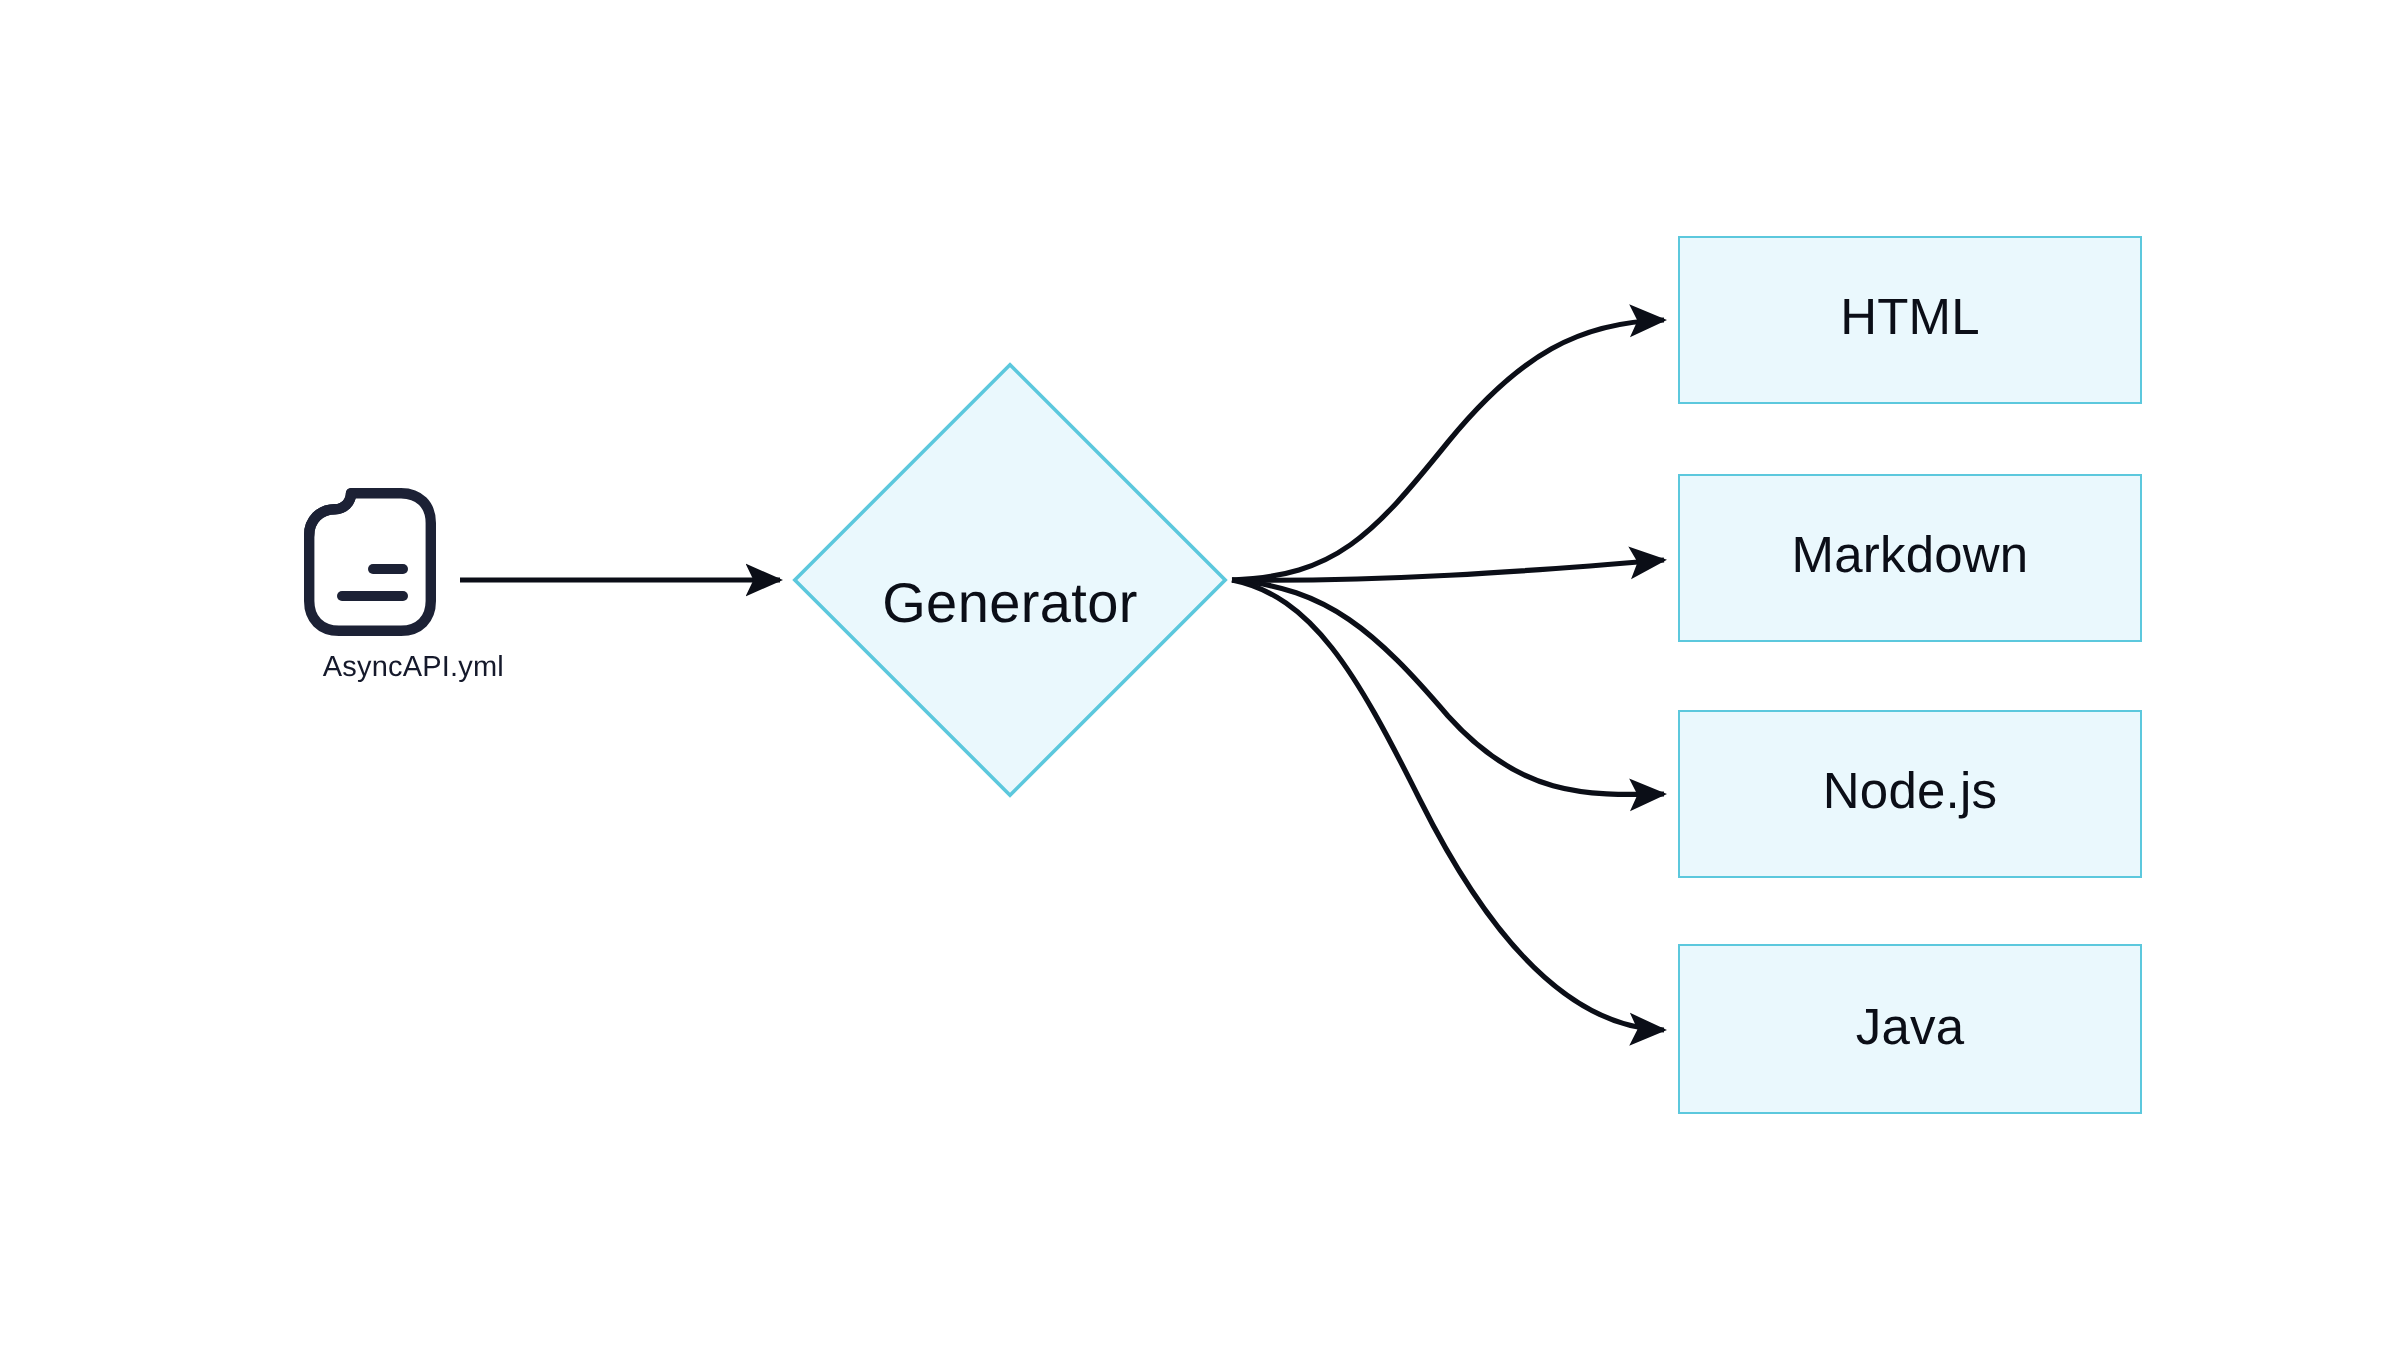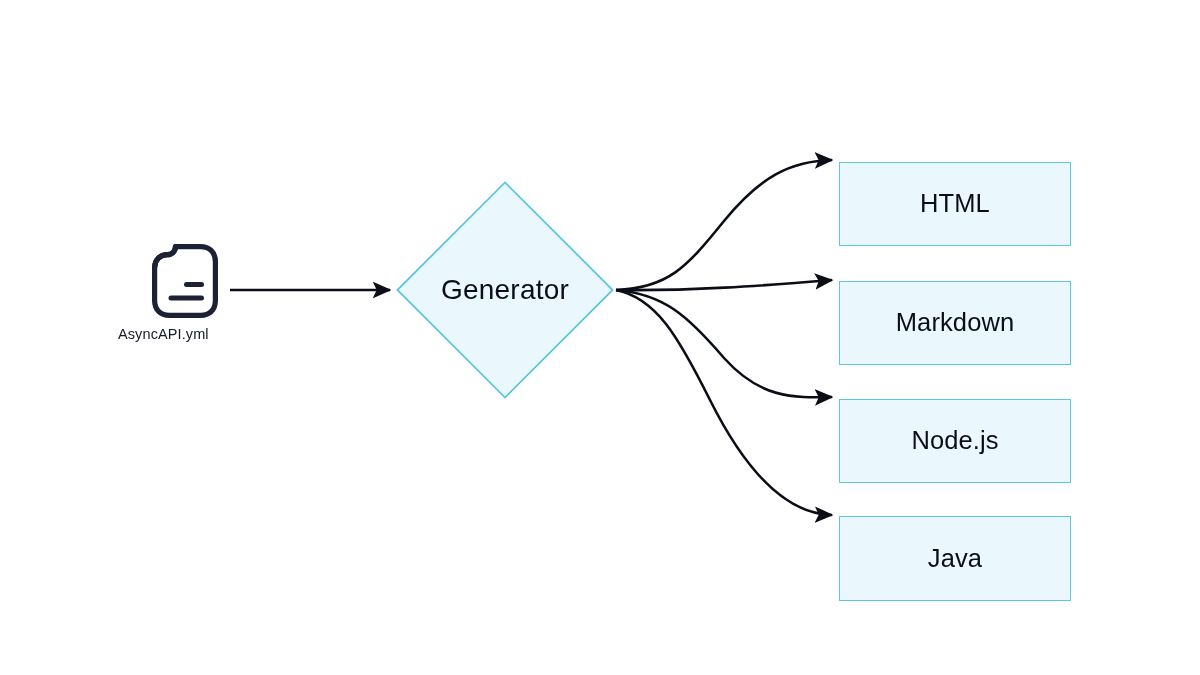--- a/index.html
+++ b/index.html
@@ -39,21 +39,21 @@
     left: 34px;
     top: 0px;
     width: 66px;
     height: 74px;
   }
   .source-caption {
     position: absolute;
     left: 0;
     top: 82px;
     width: 134px;
-    text-align: left;
+    text-align: right;
     font-size: 14.5px;
     color: #15192b;
     letter-spacing: 0.1px;
     white-space: nowrap;
   }
 
   
   .diamond-wrap {
     position: absolute;
     left: 396px;
@@ -63,21 +63,21 @@
   }
   .diamond-shape {
     position: absolute;
     left: 0; top: 0;
     width: 218px;
     height: 218px;
   }
   .diamond-label {
     position: absolute;
     left: 0;
-    top: 0;
+    top: 12px;
     width: 218px;
     height: 218px;
     display: flex;
     align-items: center;
     justify-content: center;
     font-size: 28px;
     color: #0b0e17;
     letter-spacing: 0.2px;
   }
 
@@ -86,21 +86,20 @@
     position: absolute;
     left: 839px;
     width: 232px;
     box-sizing: border-box;
     background: #eaf8fd;
     border: 1.6px solid #5cc8dd;
     display: flex;
     align-items: center;
     justify-content: center;
     text-align: center;
-    margin-top: 44px;
   }
   .out-box .out-label {
     font-size: 25.5px;
     color: #0b0e17;
     line-height: 1.17;
     letter-spacing: 0.1px;
   }
   .box-0 { top: 118px;  height: 84px; }
   .box-1 { top: 237px;  height: 84px; }
   .box-2 { top: 355px;  height: 84px; }

